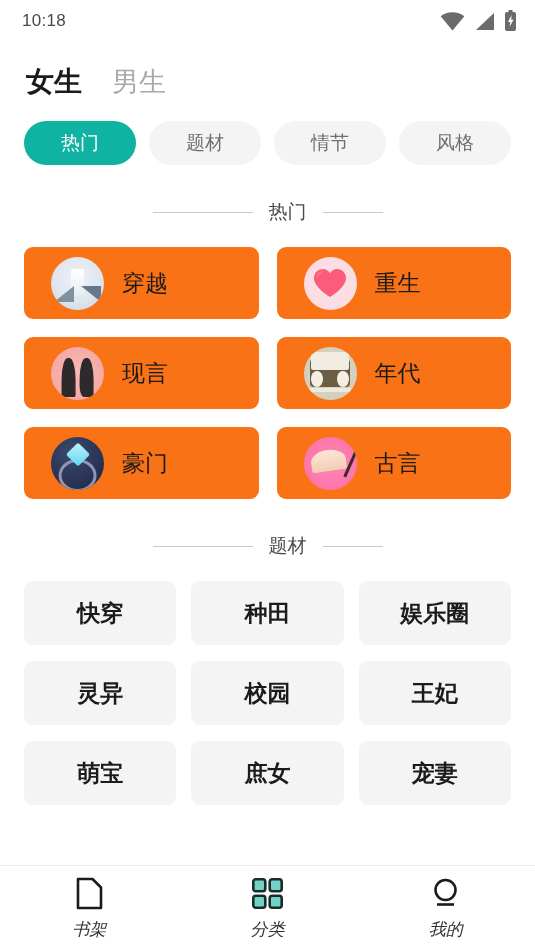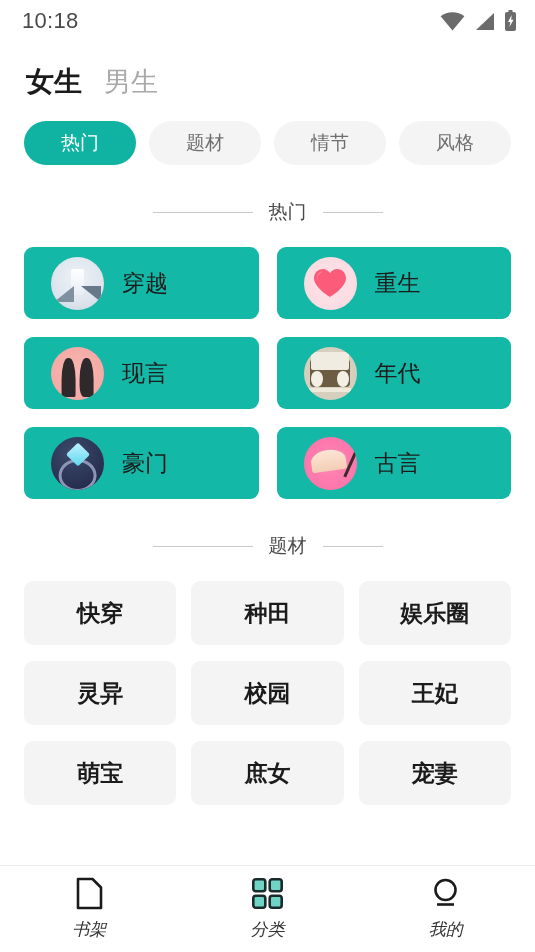--- a/index.html
+++ b/index.html
@@ -19,36 +19,36 @@
   
   .statusbar {
     height: 42px;
     display: flex;
     align-items: center;
     justify-content: space-between;
     padding: 0 18px 0 22px;
     box-sizing: border-box;
   }
   .status-time {
-    font-size: 22px;
+    font-size: 17px;
     color: #4a4a4a;
     letter-spacing: 0.3px;
   }
   .status-icons {
     display: flex;
     align-items: center;
     gap: 9px;
   }
   .status-icons svg { display: block; }
 
   
   .gender-tabs {
     display: flex;
     align-items: flex-end;
-    gap: 22px;
+    gap: 30px;
     padding: 26px 26px 0 26px;
   }
   .gender-tab {
     font-size: 27px;
     line-height: 1;
     color: #a9a9a9;
     font-weight: normal;
     cursor: pointer;
   }
   .gender-tab.active {
@@ -101,21 +101,21 @@
   }
 
   
   .hot-grid {
     display: grid;
     grid-template-columns: 1fr 1fr;
     gap: 18px 18px;
     padding: 22px 24px 0 24px;
   }
   .hot-card {
-    background: #14b8a6;
+    background: #f97316;
     border-radius: 9px;
     height: 72px;
     display: flex;
     align-items: center;
     padding-left: 27px;
     box-sizing: border-box;
     cursor: pointer;
   }
   .hot-ico {
     width: 53px;

